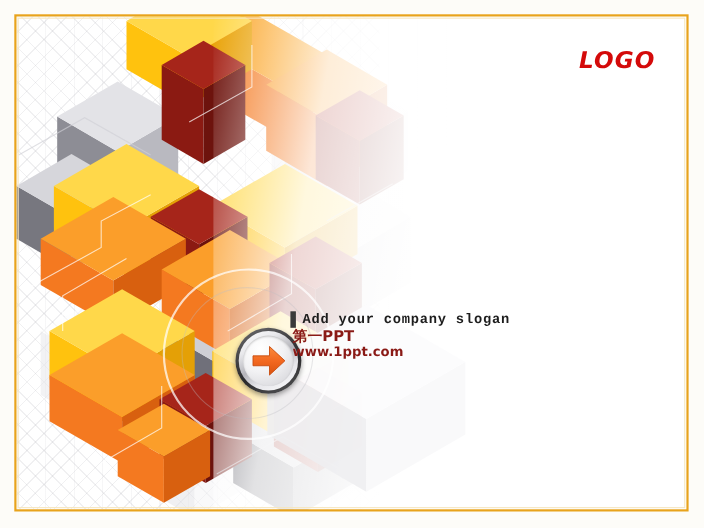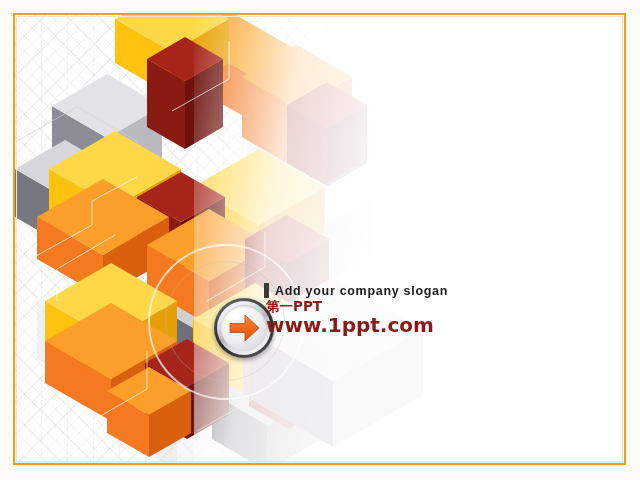--- a/index.html
+++ b/index.html
@@ -160,21 +160,21 @@
     gap: 6px;
     margin-bottom: 1px;
   }
   .slogan-bar {
     width: 5px;
     height: 15px;
     background: #3a3a3a;
     flex: 0 0 auto;
   }
   .slogan-text {
-    font-family: Liberation Sans, sans-serif;
+    font-family: Liberation Mono, monospace;
     font-size: 12.5px;
     font-weight: bold;
     color: #1d1d1d;
     letter-spacing: 0.7px;
     white-space: nowrap;
   }
   .title-row {
     font-family: "DejaVu Sans", sans-serif;
     font-size: 27px;
     color: #141414;
@@ -191,21 +191,21 @@
     font-family: "DejaVu Sans", sans-serif;
     font-size: 13.5px;
     font-weight: bold;
     color: #8a1a16;
     line-height: 1.12;
     white-space: nowrap;
   }
   .brand-url {
     margin-left: 2px;
     font-family: "DejaVu Sans", sans-serif;
-    font-size: 20px;
+    font-size: 12px;
     font-weight: bold;
     color: #8a1a16;
     line-height: 1.16;
     white-space: nowrap;
   }
 
   
   .logo {
     position: absolute;
     right: 28px; top: 28px;
@@ -405,18 +405,19 @@
 
     <div class="text-block">
       <div class="slogan-row">
         <span class="slogan-bar"></span>
         <span class="slogan-text">Add your company slogan</span>
       </div>
       <div class="brand-cn">第一PPT</div>
       <div class="brand-url">www.1ppt.com</div>
     </div>
 
+    <div class="logo">LOGO</div>
 
   </div>
 
   <div class="frame-line-inner"></div>
   <div class="frame-line"></div>
 </div>
 
 </body></html>

